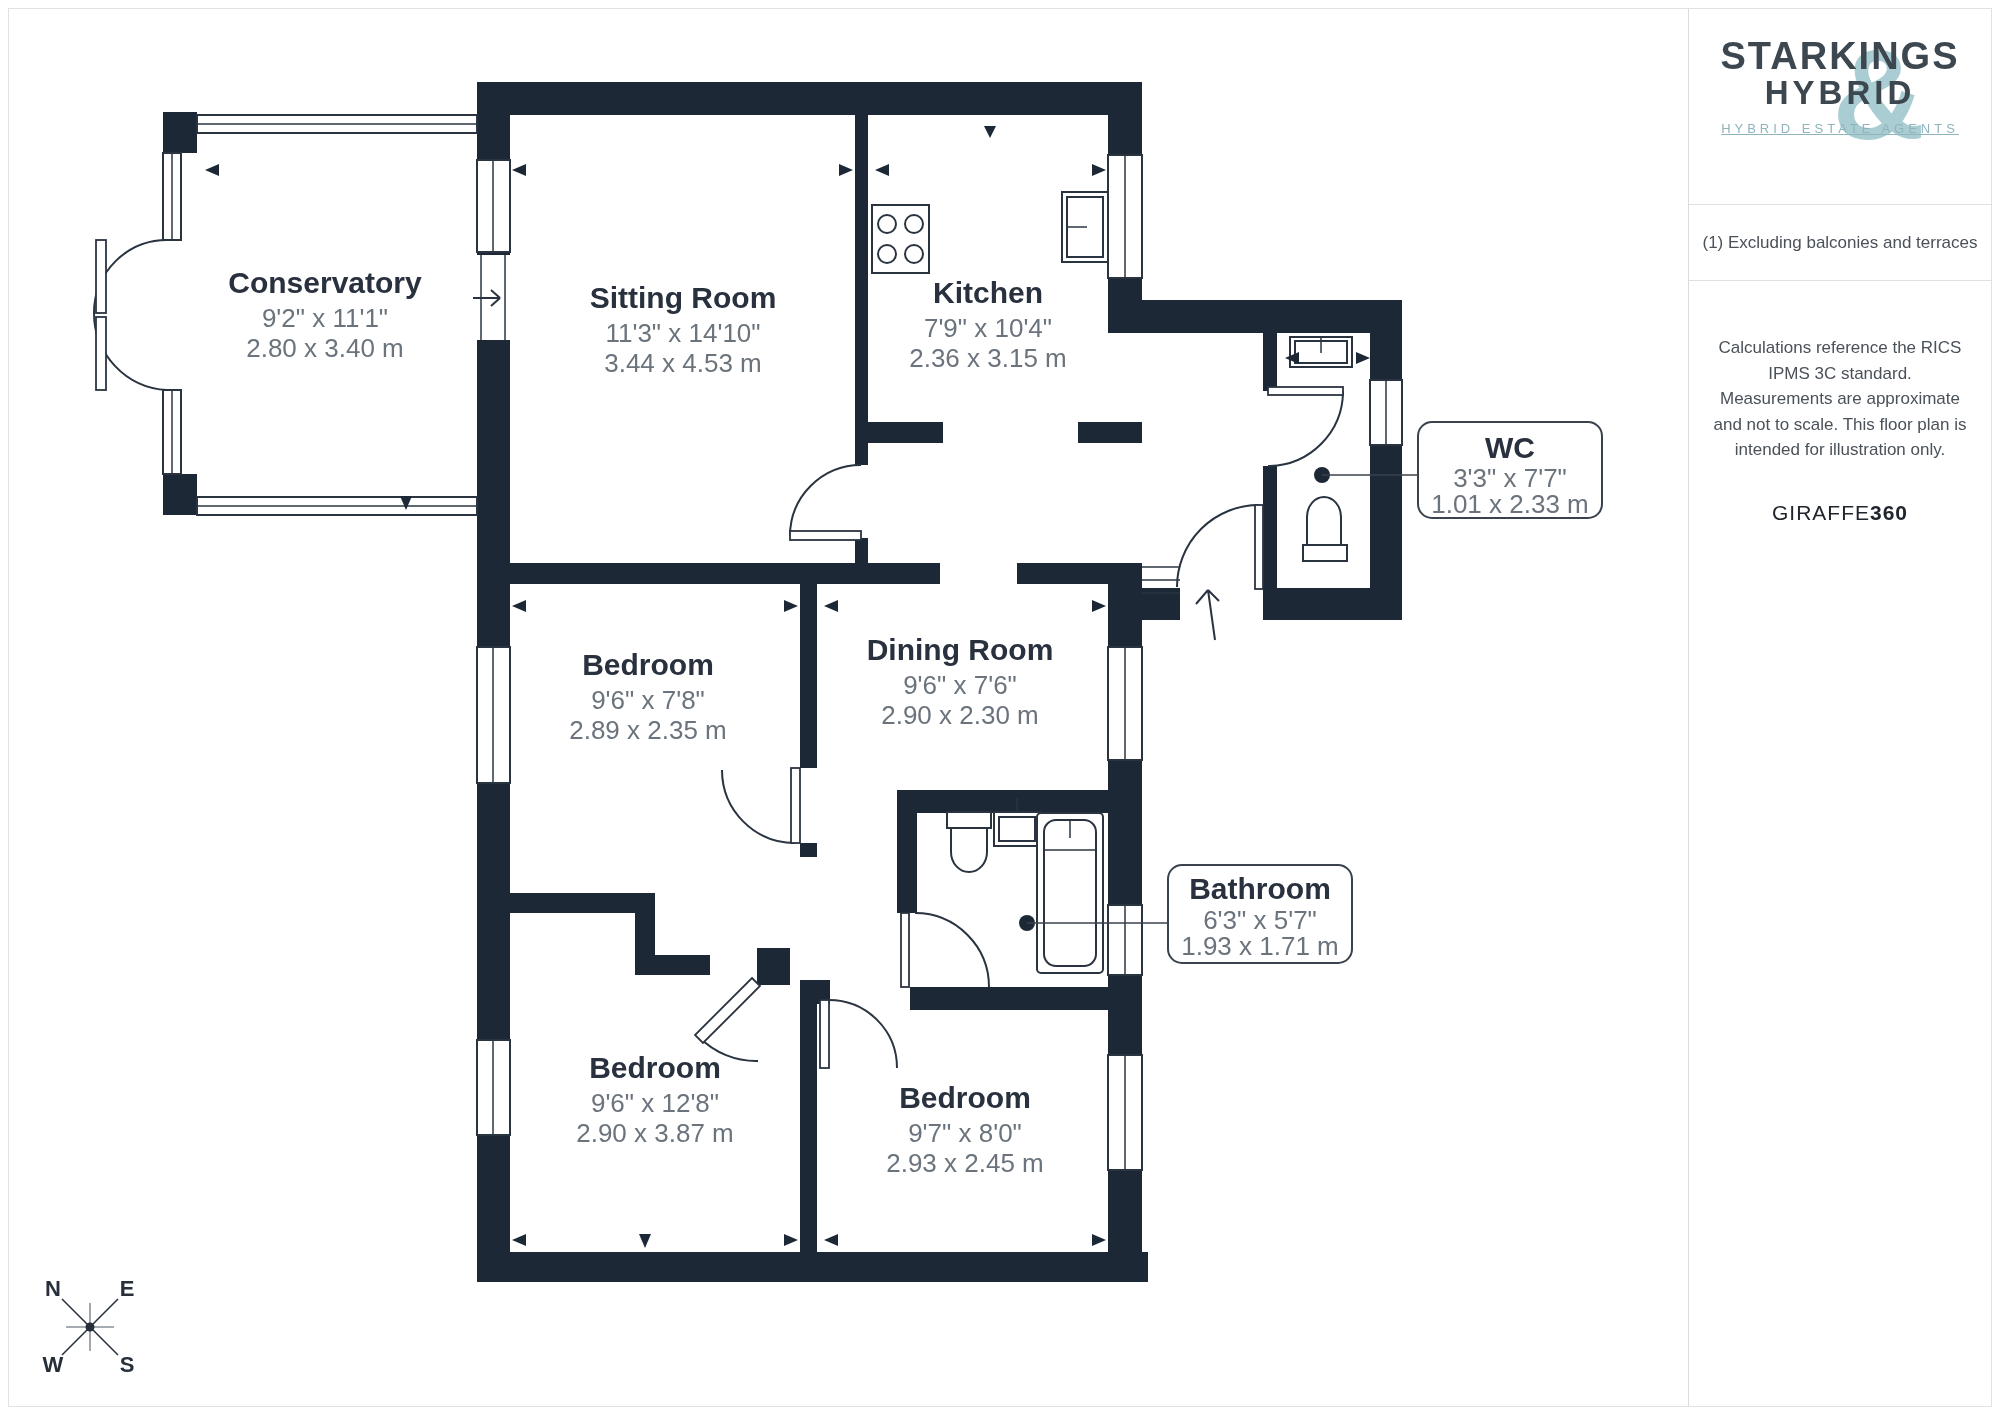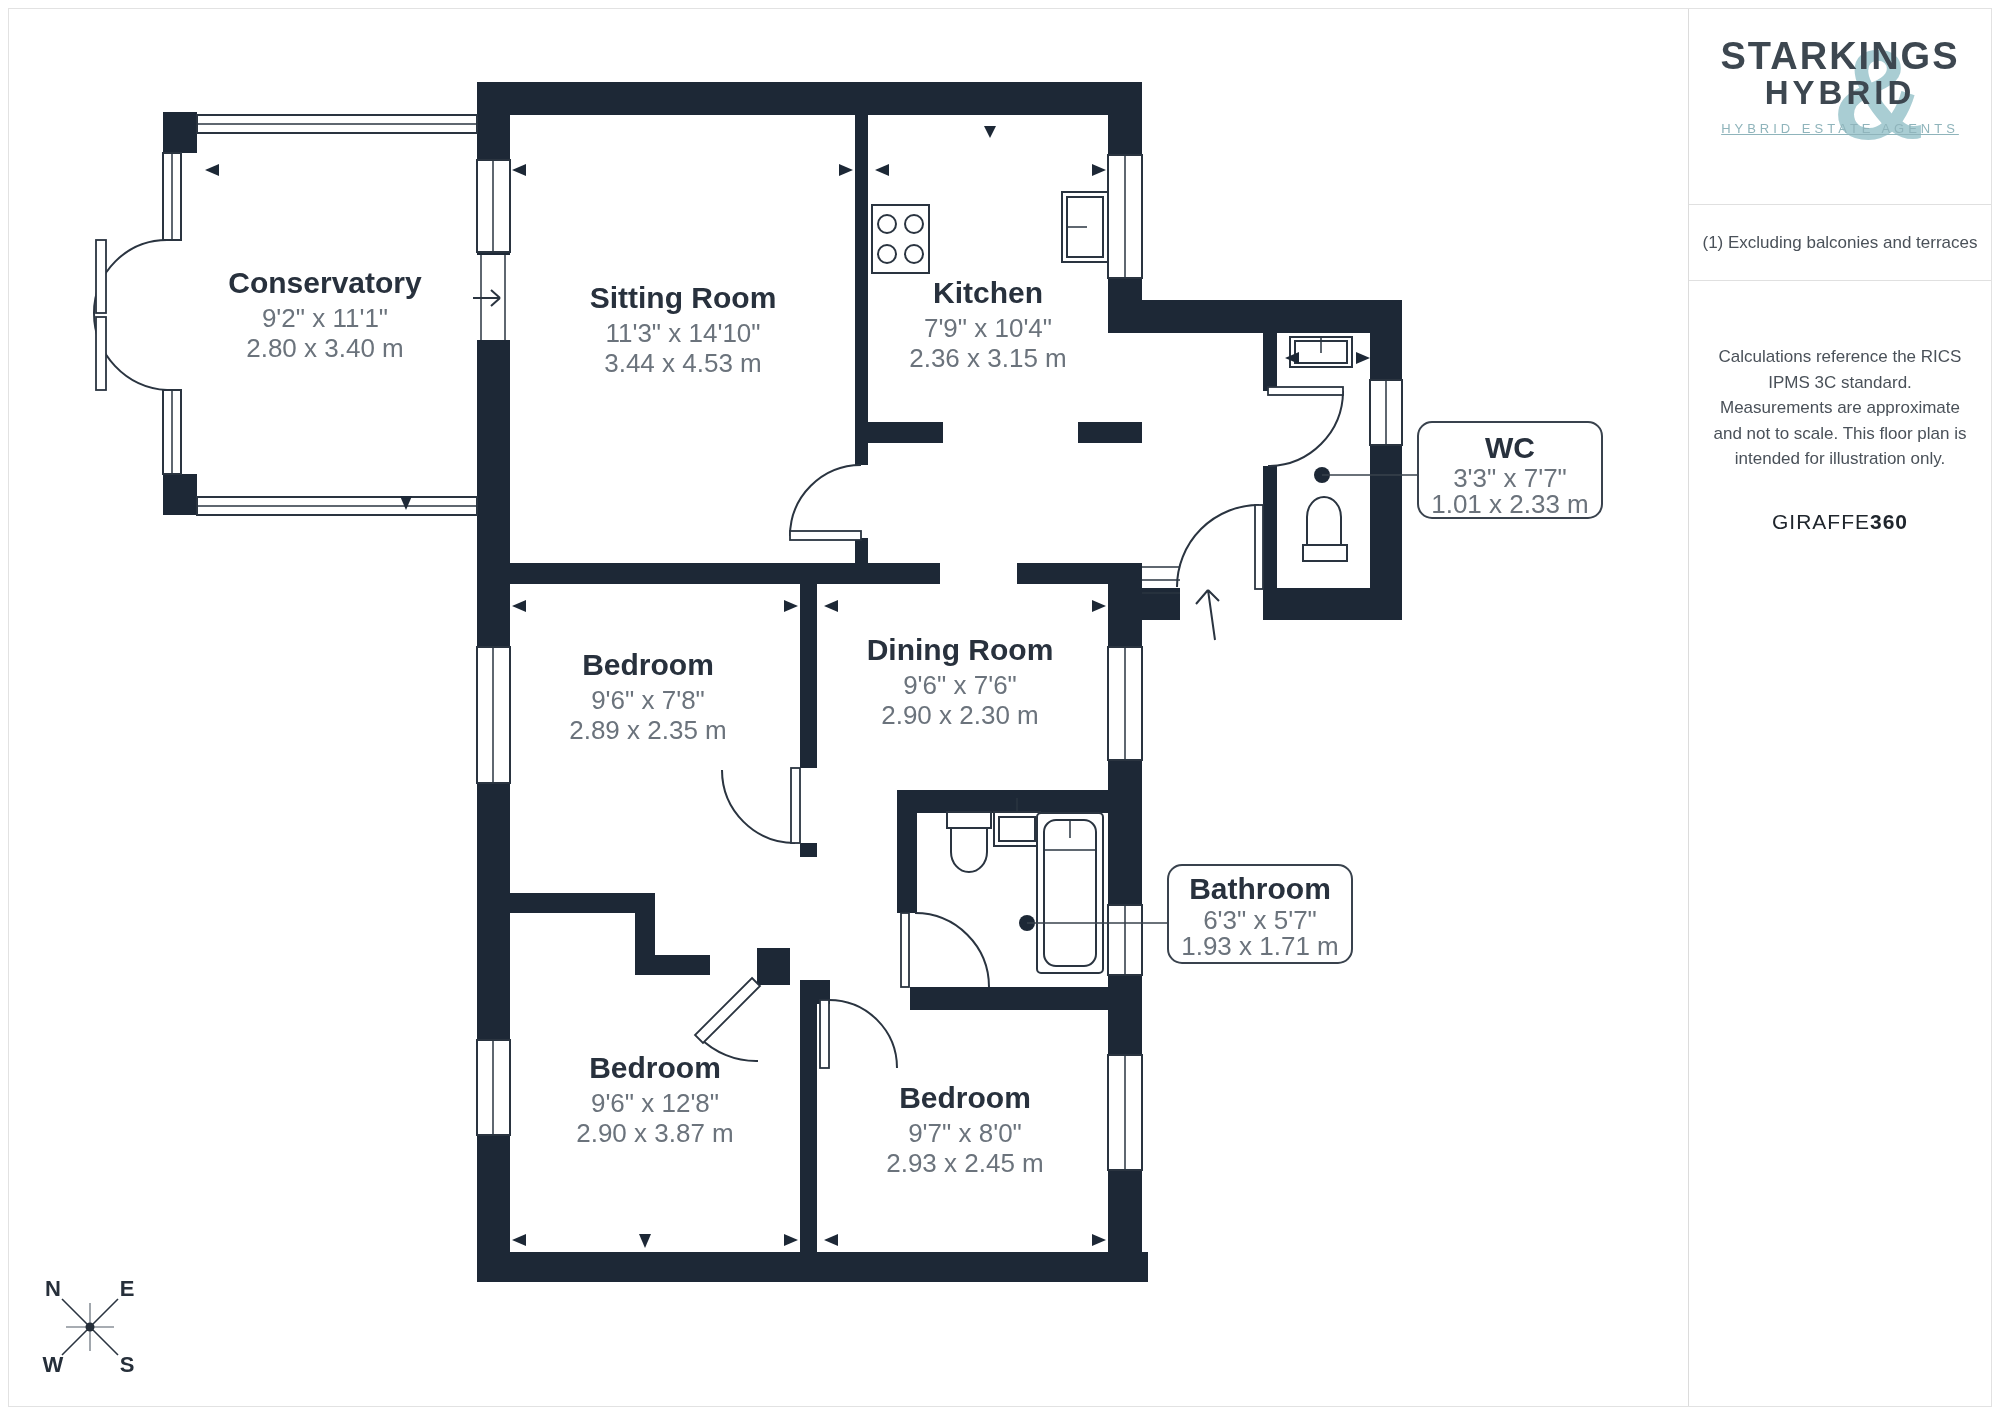--- a/index.html
+++ b/index.html
@@ -15,21 +15,21 @@
   .logo-l1,.logo-l2{position:relative;z-index:1;color:#3d4750;font-weight:700;line-height:1.02;}
   .logo-l1{font-size:38px;letter-spacing:2px;}
   .logo-l2{font-size:33px;letter-spacing:4px;}
   .logo-tag{position:relative;z-index:1;margin-top:12px;font-size:13px;letter-spacing:4px;color:#8fb4bb;font-weight:400;text-decoration:underline;}
   #sb-area{height:915px;border-bottom:1px solid #e0e0e0;text-align:center;box-sizing:border-box;padding-top:390px;}
   .area-title{font-size:26px;font-weight:700;color:#222b36;}
   .area-title sup{font-size:13px;}
   .area-val{font-size:25px;color:#59616b;margin-top:18px;}
   #sb-footnote{height:76px;border-bottom:1px solid #e0e0e0;display:flex;align-items:center;justify-content:center;font-size:17px;color:#4a5159;text-align:right;}
   #sb-disclaimer{padding-top:48px;text-align:center;}
-  .disc-text{width:258px;margin:15px auto;font-size:17px;line-height:1.5;color:#4a5159;}
+  .disc-text{width:258px;margin:6px auto;font-size:17px;line-height:1.5;color:#4a5159;}
   .giraffe{margin-top:38px;font-size:21px;letter-spacing:1px;color:#20262d;}
   .giraffe .g1{font-weight:400;}
   .giraffe .g2{font-weight:700;}
   
   .wall{fill:#1d2836;}
   .winrect{fill:#ffffff;stroke:#2a3440;stroke-width:2;}
   .winline{stroke:#2a3440;stroke-width:1.5;fill:none;}
   .thin{stroke:#2a3440;stroke-width:2;fill:none;}
   .leaf{fill:#ffffff;stroke:#2a3440;stroke-width:1.8;}
   .fixture{fill:#ffffff;stroke:#2a3440;stroke-width:2;}

